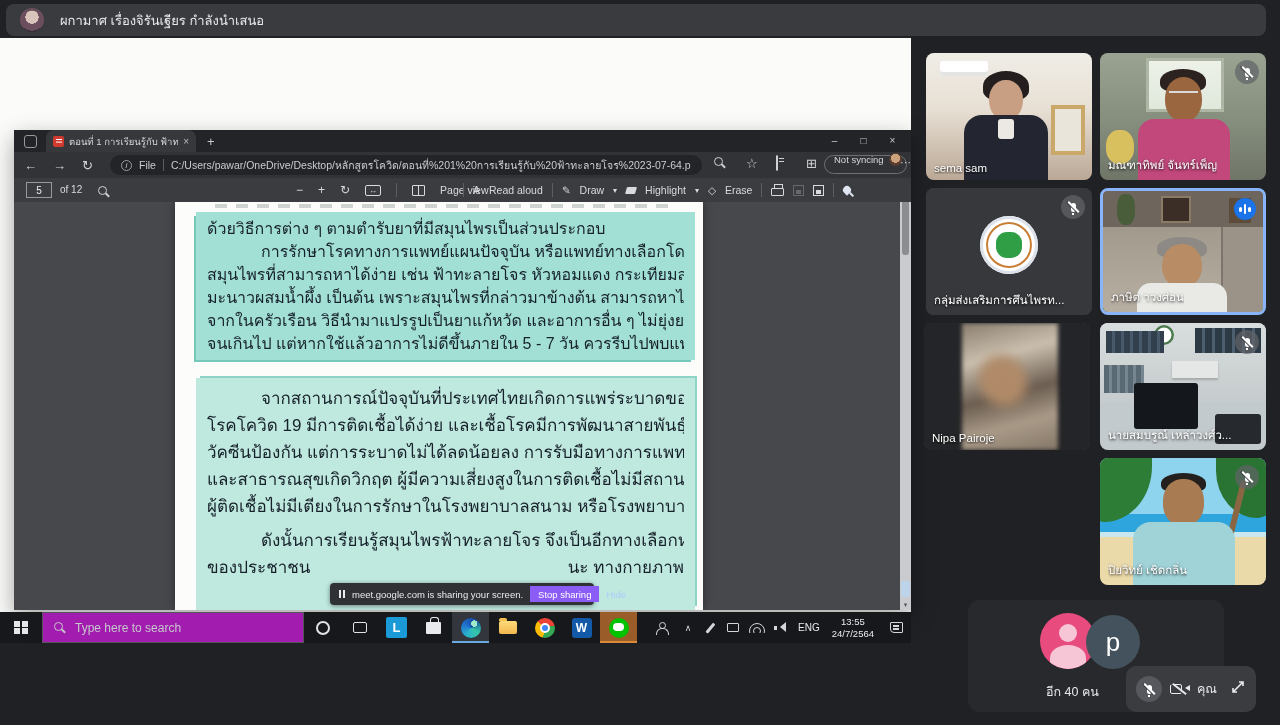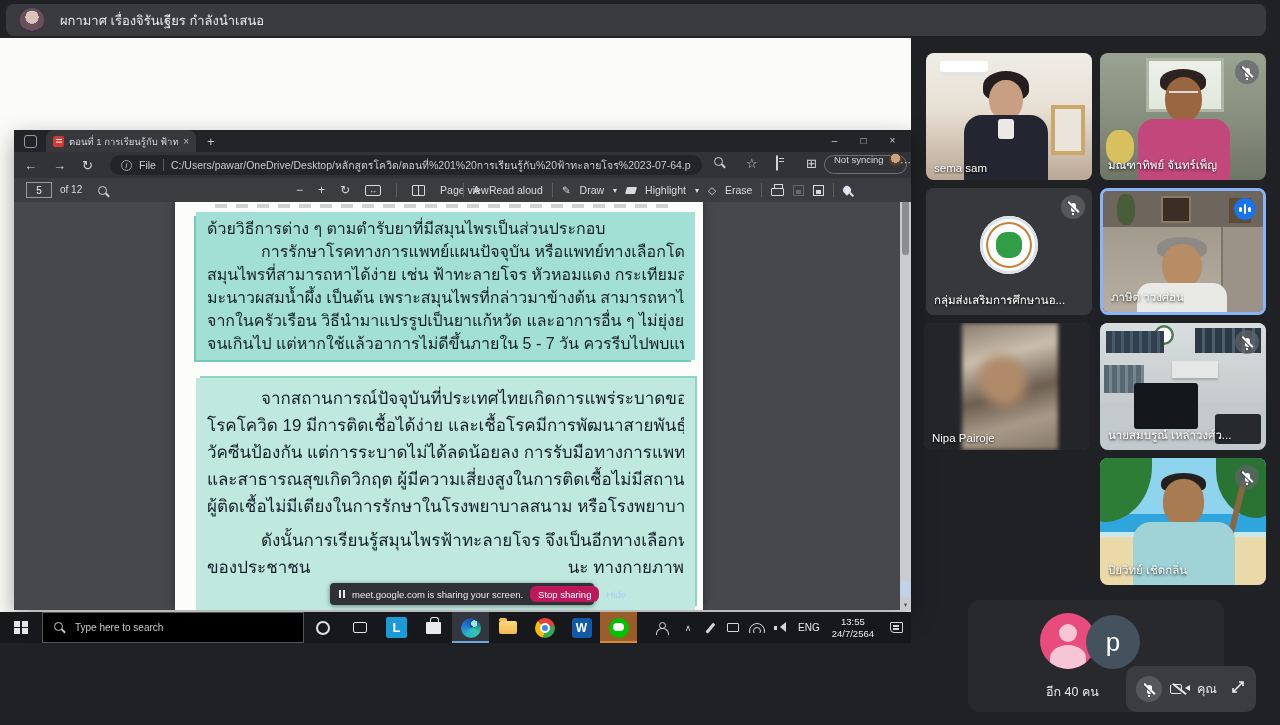--- a/index.html
+++ b/index.html
@@ -94,31 +94,31 @@
   .vthumb{position:absolute;left:2px;top:13px;width:7px;height:64px;background:#8b8d91;border-radius:3px}
   .vblue{position:absolute;left:1px;bottom:13px;width:9px;height:16px;background:#bcd3ea;border-radius:2px}
   .vdown{position:absolute;left:0;bottom:0;width:11px}
 
   
   .sharebar{position:absolute;left:330px;top:545px;width:264px;height:22px;background:#303134;border-radius:4px;
             display:flex;align-items:center;gap:7px;padding:0 9px;box-shadow:0 1px 5px rgba(0,0,0,.45);z-index:5}
   .pausebars{display:flex;gap:2px;flex:none}
   .pausebars i{width:2px;height:8px;background:#e8eaed;display:block}
   .sharemsg{color:#e8eaed;font-size:9.5px;white-space:nowrap}
-  .stopbtn{background:#be185d;color:#fff;font-size:9.5px;border-radius:6px;padding:2.5px 8px;white-space:nowrap}
+  .stopbtn{background:#8b5cf6;color:#fff;font-size:9.5px;border-radius:0;padding:2.5px 8px;white-space:nowrap}
   .hidebtn{color:#aecbfa;font-size:9.5px}
 
   
   .taskbar{position:absolute;left:0;top:574px;width:911px;height:31px;background:#17181b;display:flex;align-items:center;color:#d4d6d9}
   .tb-ic{width:37px;height:31px;display:flex;align-items:center;justify-content:center;flex:none}
   .tb-start{width:42px}
   .winlogo{display:grid;grid-template-columns:6px 6px;grid-template-rows:6px 6px;gap:1.4px}
   .winlogo i{background:#e4e6e8}
-  .tb-search{width:262px;height:31px;background:#000000;border:1px solid #54565c;display:flex;align-items:center;
-             gap:9px;padding:0 11px;color:#c6c8cc;font-size:10px;flex:none}
+  .tb-search{width:262px;height:31px;background:#a21caf;border:1px solid #54565c;display:flex;align-items:center;
+             gap:9px;padding:0 11px;color:#c6c8cc;font-size:12px;flex:none}
   .tb-search .mag::before{border-color:#c6c8cc}.tb-search .mag::after{background:#c6c8cc}
   .cortana{width:14px;height:14px;border:2px solid #dfe3e8;border-radius:50%}
   .tview{width:14px;height:11px;border:1.5px solid #e0e2e5;border-radius:2px}
   .ltile{width:21px;height:21px;background:#1a9ad7;border-radius:2px;color:#fff;font-weight:bold;font-size:13px;
          display:flex;align-items:center;justify-content:center}
   .store{width:15px;height:12px;background:#e8eaed;border-radius:1px;position:relative}
   .store::before{content:"";position:absolute;left:3.5px;top:-5px;width:7px;height:5px;border:1.5px solid #e8eaed;
          border-bottom:none;border-radius:3px 3px 0 0}
   .active{background:#33363c;box-shadow:inset 0 -2px 0 #6ca8e0}
   .attn{background:#9a5c28;box-shadow:inset 0 -2px 0 #d98a3a}
@@ -489,21 +489,21 @@
     <span class="nm">มณฑาทิพย์ จันทร์เพ็ญ</span>
   </div>
   <div class="tile t3">
     <div class="sc">
         <span class="logo"></span>
       </div>
     <span class="micoff">
         <span class="m"></span>
         <span class="s"></span>
       </span>
-    <span class="nm">กลุ่มส่งเสริมการศึกษานอ...</span>
+    <span class="nm">กลุ่มส่งเสริมการศึนไพรท...</span>
   </div>
   <div class="tile t4">
     <div class="sc">
         <i class="shelf"></i>
         <i class="plant"></i>
         <i class="fr1"></i>
         <i class="fr2"></i>
         <i class="cab"></i>
         <i class="hairg"></i>
         <i class="head"></i>

